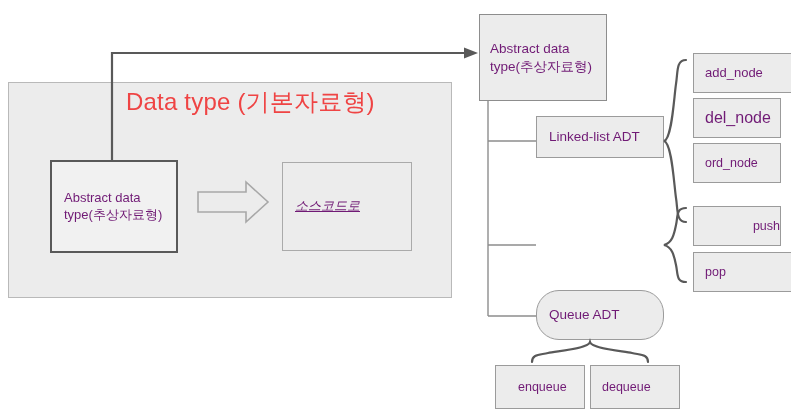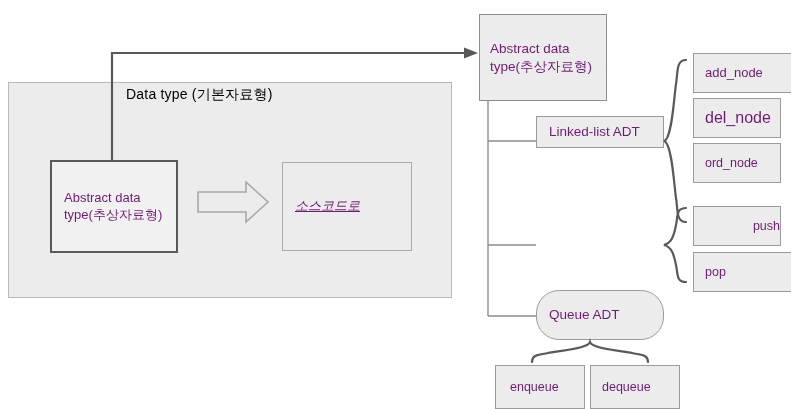--- a/index.html
+++ b/index.html
@@ -36,22 +36,22 @@
     width: 444px;
     height: 216px;
     background: #ececec;
     border: 1px solid #b9b9b9;
     display: block;
   }
   #panel-title {
     position: absolute;
     left: 126px;
     top: 86px;
-    font-size: 14px;
-    color: #000000;
+    font-size: 24px;
+    color: #ef4444;
     letter-spacing: 0.2px;
     white-space: nowrap;
   }
   #box-adt-left {
     left: 50px;
     top: 160px;
     width: 128px;
     height: 93px;
     background: #f1f1f1;
     border: 2px solid #595959;
@@ -71,37 +71,37 @@
   }
   .u-line { text-decoration: underline; }
 
   
   #box-adt-right {
     left: 479px; top: 14px; width: 128px; height: 87px;
     background: #ececec; border: 1px solid #8d8d8d;
     padding-left: 10px; font-size: 13.5px;
   }
   #box-linkedlist {
-    left: 536px; top: 116px; width: 128px; height: 32px;
+    left: 536px; top: 116px; width: 128px; height: 42px;
     padding-left: 12px; font-size: 13.5px;
   }
   #box-stack {
     left: 536px; top: 220px; width: 128px; height: 51px;
     padding-left: 12px; font-size: 13.5px;
   }
   #box-queue {
     left: 536px; top: 290px; width: 128px; height: 50px;
     padding-left: 12px; font-size: 13.5px; border-radius: 23px;
   }
   #box-add-node { left: 693px; top: 53px; width: 108px; height: 40px; padding-left: 11px; font-size: 13px; text-align: center; }
   #box-del-node { left: 693px; top: 98px; width: 88px; height: 40px; padding-left: 11px; font-size: 16px; }
   #box-ord-node { left: 693px; top: 143px; width: 88px; height: 40px; padding-left: 11px; font-size: 12.5px; }
   #box-push     { left: 693px; top: 206px; width: 88px; height: 40px; padding-left: 11px; font-size: 12.5px; justify-content: flex-end; }
   #box-pop      { left: 693px; top: 252px; width: 108px; height: 40px; padding-left: 11px; font-size: 12.5px; }
-  #box-enqueue  { left: 495px; top: 365px; width: 90px; height: 44px; padding-left: 14px; font-size: 12.5px; }
+  #box-enqueue  { left: 495px; top: 365px; width: 90px; height: 44px; padding-left: 22px; font-size: 12.5px; }
   #box-dequeue  { left: 590px; top: 365px; width: 90px; height: 44px; padding-left: 11px; font-size: 12.5px; }
 
   
   .ov {
     position: absolute;
     left: 0; top: 0;
     width: 791px; height: 409px;
     pointer-events: none;
   }
 </style>

